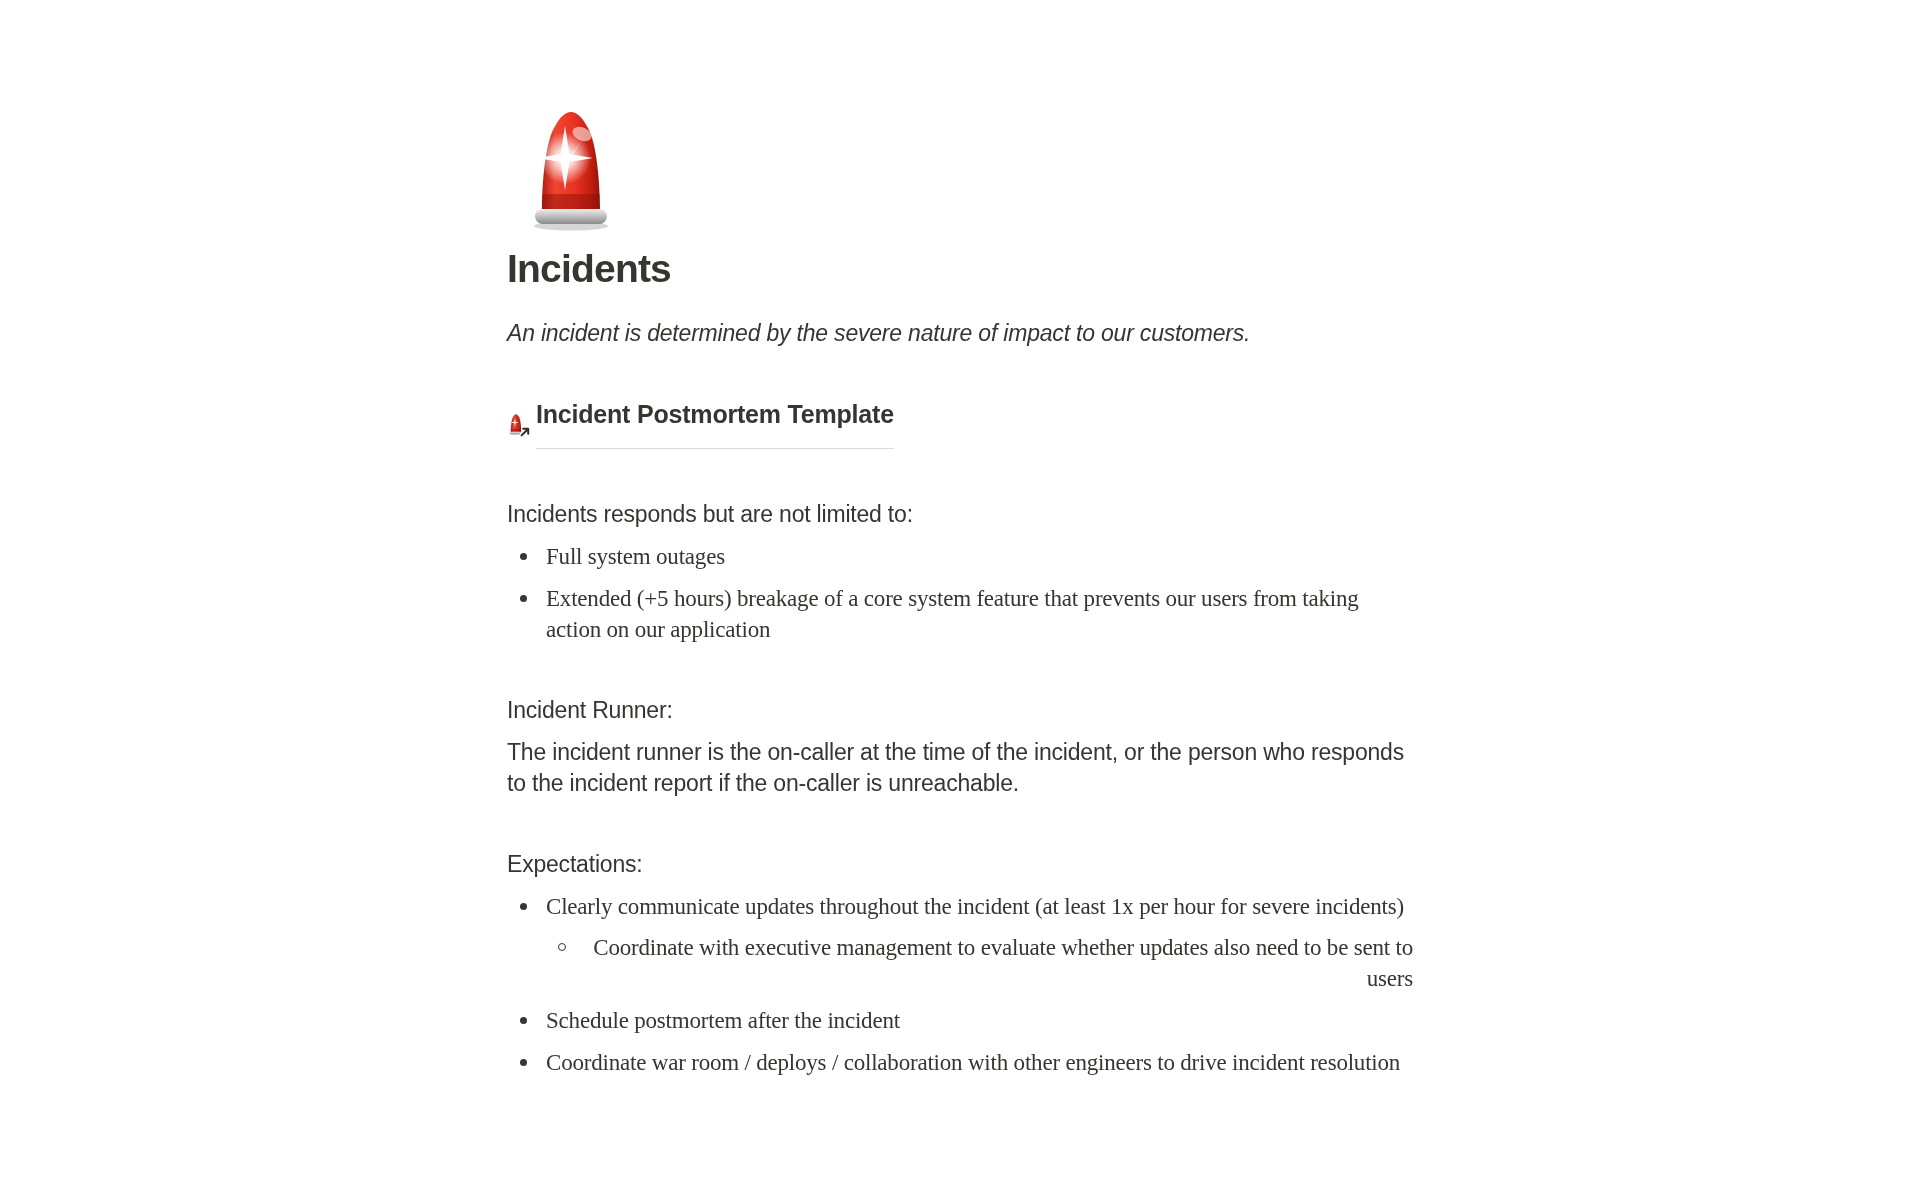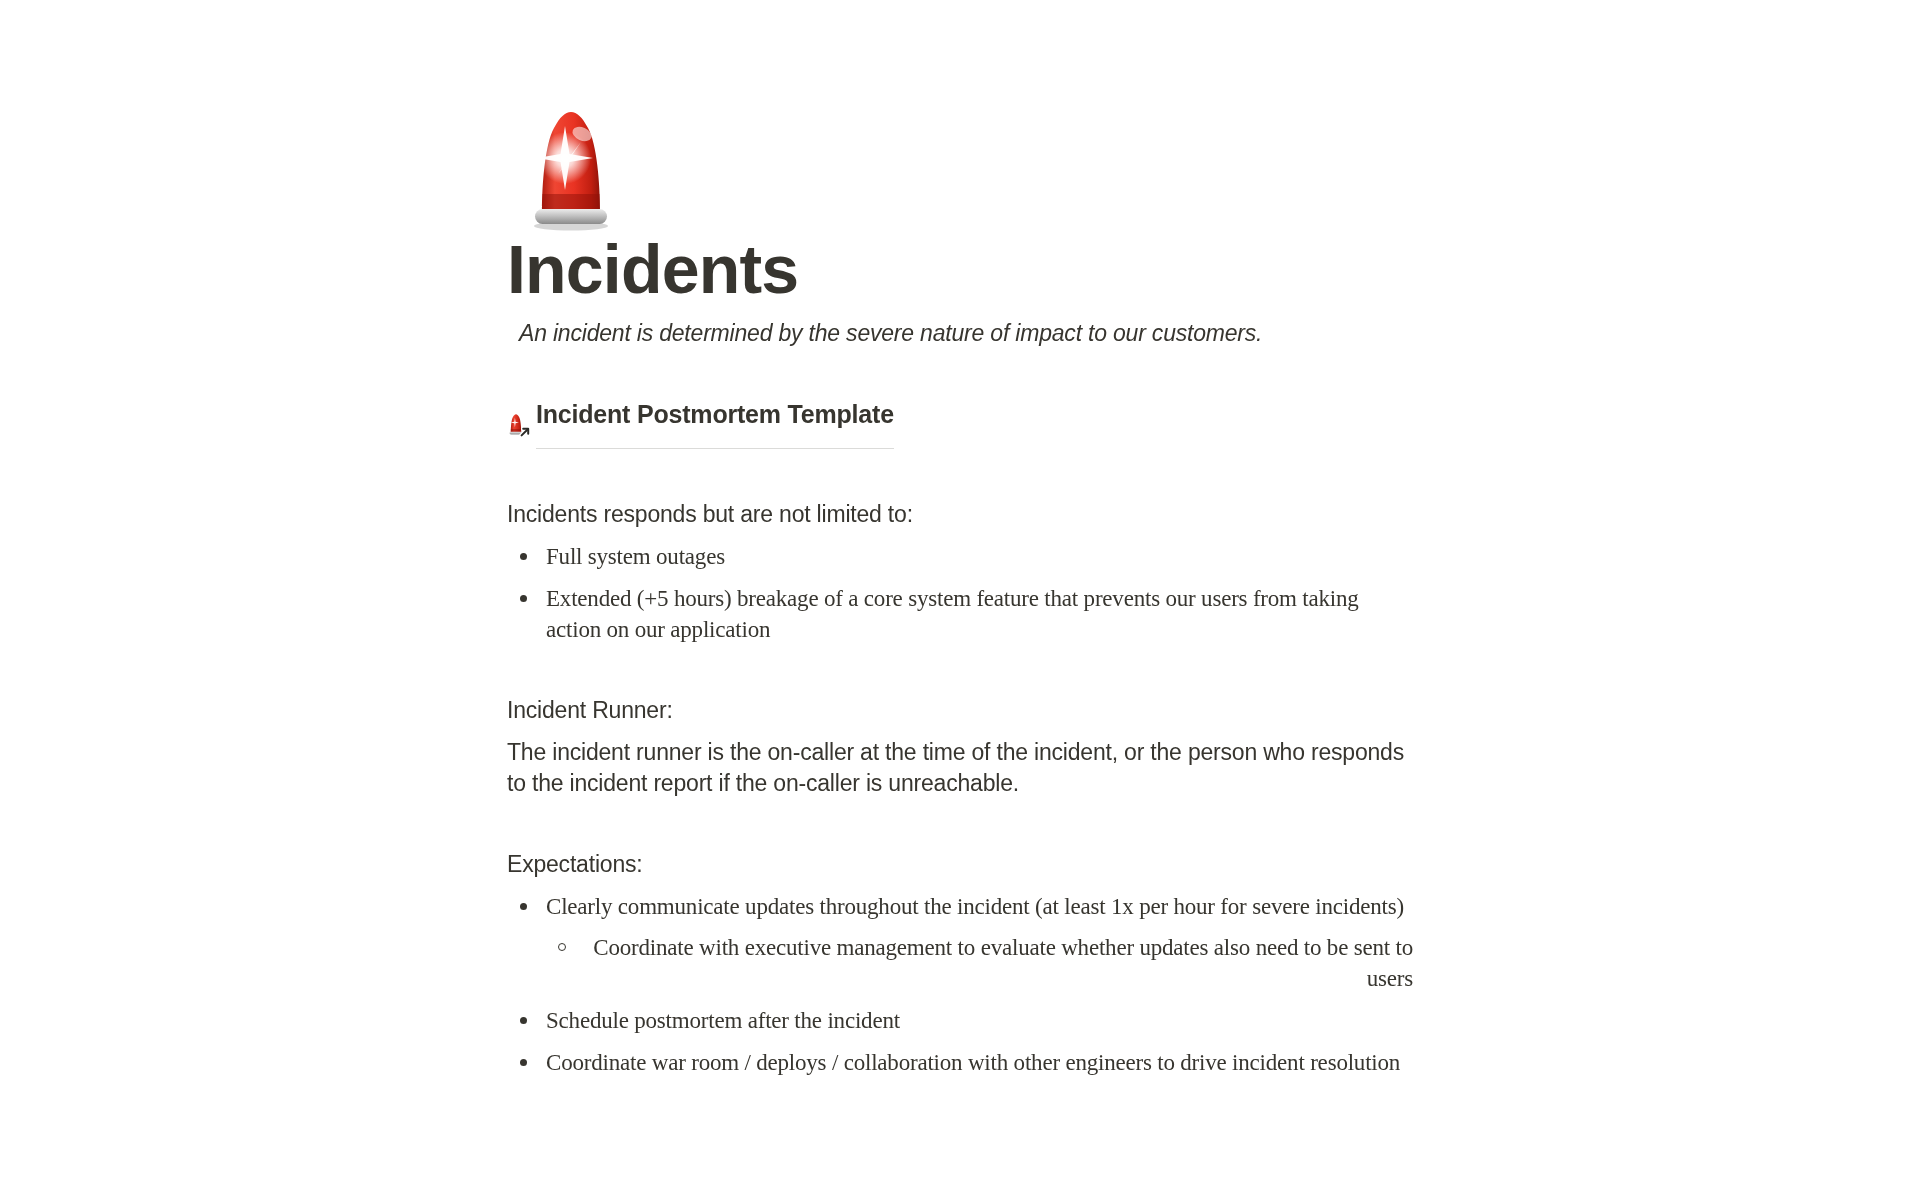--- a/index.html
+++ b/index.html
@@ -12,25 +12,25 @@
     letter-spacing: -0.2px;
     overflow: hidden;
   }
   .content { width: 906px; margin: 0 auto; padding-top: 106px; }
 
   .page-icon-wrap { display: block; width: 100px; height: 126px; margin-left: 14px; cursor: pointer; }
   .page-icon-wrap svg { display: block; width: 100px; height: 126px; }
 
   h1.page-title {
     margin: 2px 0 0 0;
-    font-size: 68px; line-height: 70px; font-weight: 700;
+    font-size: 39px; line-height: 70px; font-weight: 700;
     letter-spacing: -0.8px;
   }
 
-  .subtitle { margin: 14px 0 0 12px; font-style: italic; }
+  .subtitle { margin: 14px 0 0 0; font-style: italic; }
 
   .template-link {
     margin-top: 50px;
     display: flex; align-items: center;
     width: max-content; cursor: pointer;
   }
   .link-icon { position: relative; width: 18px; height: 23px; margin-right: 11px; flex: 0 0 auto; }
   .link-icon .mini-siren { display: block; width: 18px; height: 23px; }
   .link-icon .arrow { position: absolute; right: -6px; bottom: -2px; width: 12px; height: 12px; }
   .link-label {

